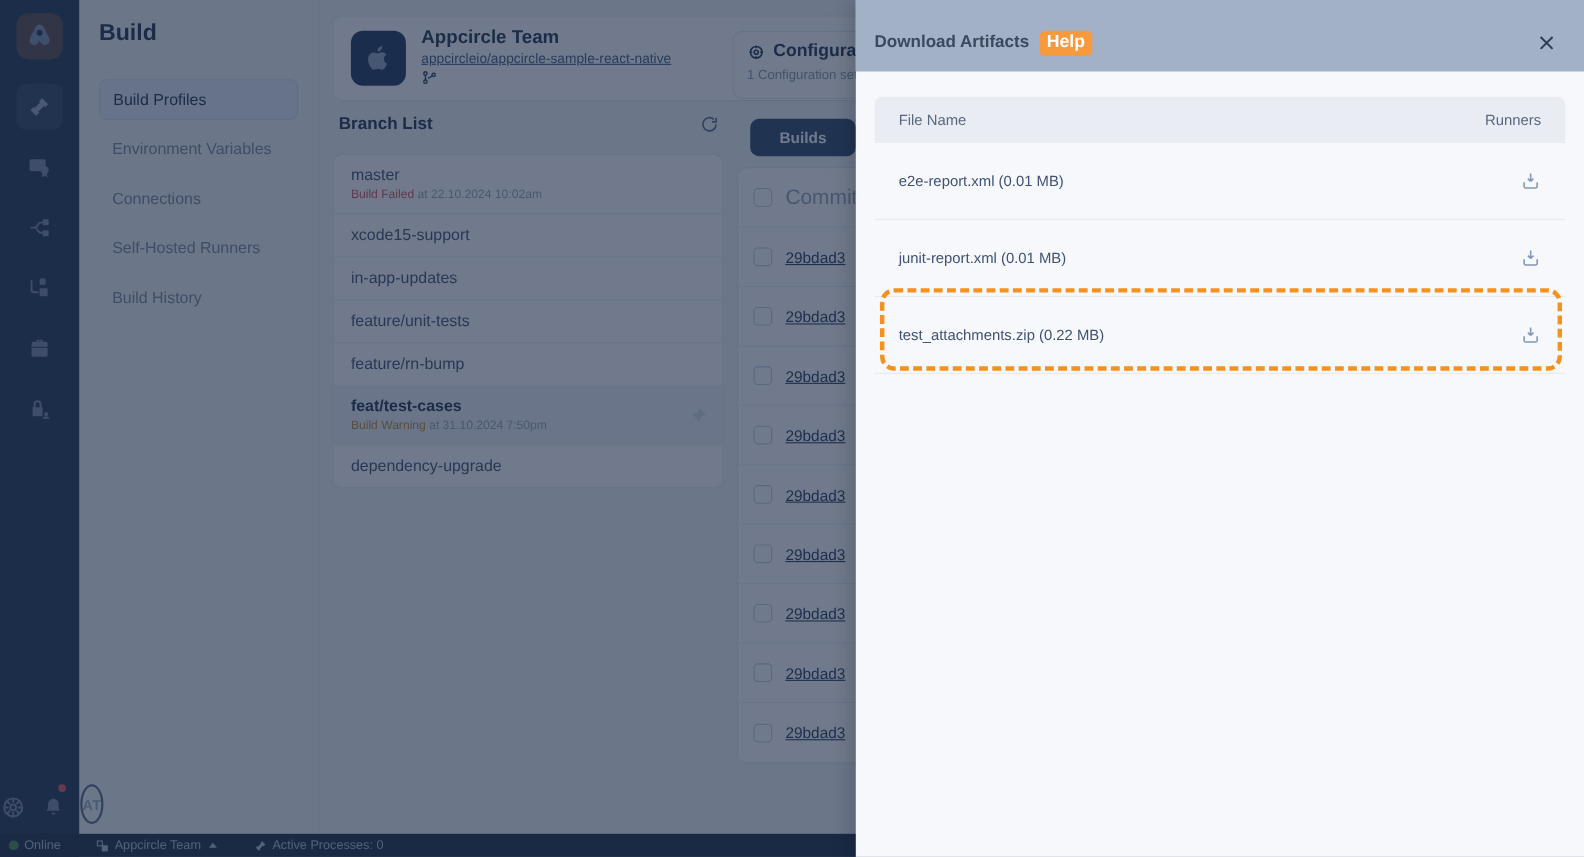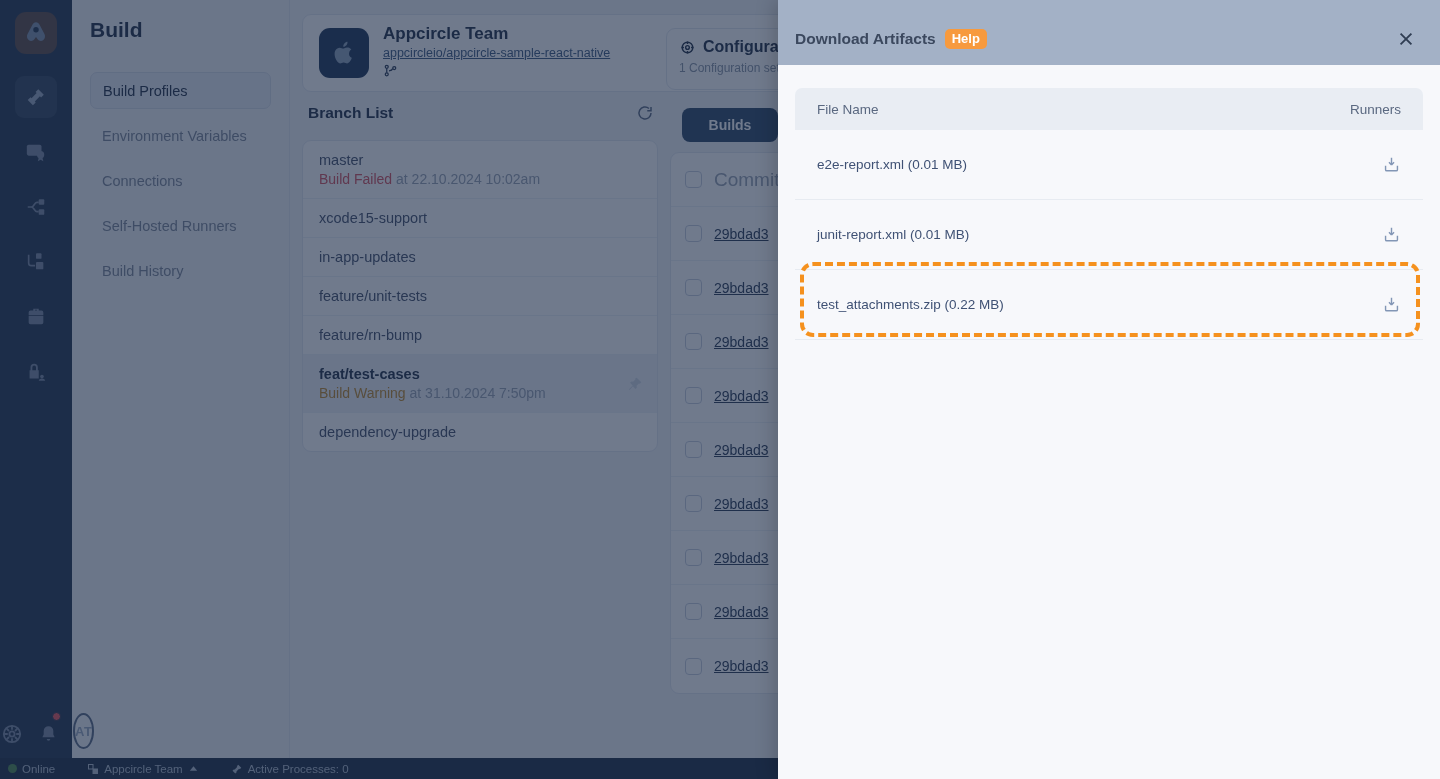--- a/index.html
+++ b/index.html
@@ -102,21 +102,21 @@
     font-size: 13.5px; color: #3f4b5e;
   }
   .branch-list { margin-top: 10px; background: #fff; border: 1px solid #e3e8f0; border-radius: 9px; overflow: hidden; }
   .branch-item {
     padding: 11px 16px; border-bottom: 1px solid #edf1f6; position: relative;
   }
   .branch-item:last-child { border-bottom: none; }
   .branch-item .bn { font-size: 14.5px; color: #44506a; }
   .branch-item.selected { background: #eef2f8; }
   .branch-item.selected .bn { font-weight: 700; color: #223047; }
-  .branch-meta { font-size: 14px; color: #98a2b3; margin-top: 3px; }
+  .branch-meta { font-size: 11px; color: #98a2b3; margin-top: 3px; }
   .st-failed { color: #d4515f; }
   .st-warning { color: #c08a2e; }
   .pin { position: absolute; right: 14px; top: 50%; transform: translateY(-50%); color: #cfd7e2; }
 
   .builds-panel { flex: 1; min-width: 0; }
   .builds-tab {
     display: inline-flex; align-items: center; justify-content: center;
     height: 34px; min-width: 96px; padding: 0 18px; border-radius: 8px;
     background: #2d4766; color: #fff; font-size: 14px; font-weight: 700; margin: 4px 0 6px 12px;
   }
@@ -147,21 +147,21 @@
     position: absolute; right: 0; top: 0; width: 662px; height: 779px;
     background: #f7f8fb; display: flex; flex-direction: column;
     box-shadow: -4px 0 18px rgba(0,0,0,.18);
   }
   .modal-head {
     height: 65px; flex: 0 0 65px; background: #a3b1c6;
     display: flex; align-items: center; padding: 13px 24px 0 17px;
   }
   .modal-title { font-size: 15.5px; font-weight: 700; color: #3b485e; }
   .help-badge {
-    background: #f79a3e; color: #fff; font-size: 13px; font-weight: 700;
+    background: #f79a3e; color: #fff; font-size: 16px; font-weight: 700;
     border-radius: 5px; padding: 3px 7px 4px; margin-left: 9px; line-height: 1;
   }
   .close-x { margin-left: auto; color: #2f3d52; display: flex; align-items: center; }
 
   .modal-body { padding: 23px 17px 0 17px; flex: 1; }
   .tbl { border-radius: 7px; overflow: visible; }
   .tbl-head {
     background: #e9edf3; border-radius: 7px 7px 0 0;
     height: 42px; display: flex; align-items: center; padding: 0 22px;
   }

